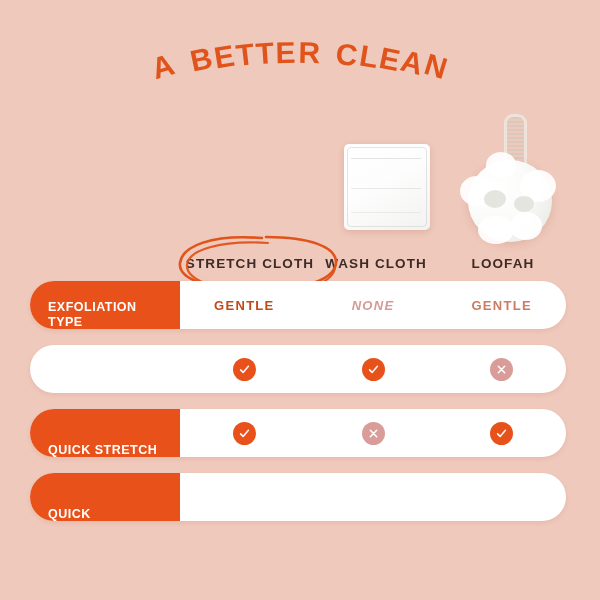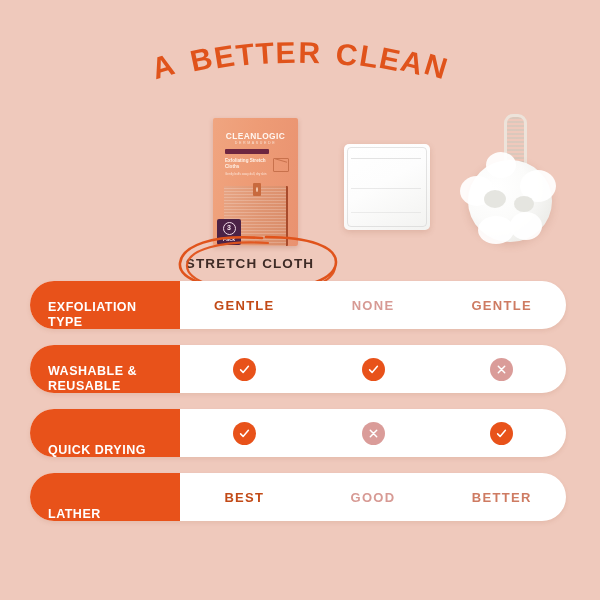--- a/index.html
+++ b/index.html
@@ -190,21 +190,21 @@
   .cells{
     position:absolute;left:150px;top:0;right:0;height:48px;
     display:flex;
   }
   .cell{
     flex:1;display:flex;align-items:center;justify-content:center;
     font-size:13px;font-weight:700;letter-spacing:1.3px;
   }
   .v-strong{color:#C24A17;}
   .v-mid{color:#CE7B62;}
-  .v-weak{color:#D79A94;}
+  .v-weak{color:#D79A94;font-style:italic;}
 
   .badge{
     width:23px;height:23px;border-radius:50%;
     display:flex;align-items:center;justify-content:center;
   }
   .badge.yes{background:#E8521A;}
   .badge.no{background:#DA9C99;}
   .badge svg{display:block;}
 </style>
 </head>
@@ -224,54 +224,40 @@
       <span class="sp"></span>
       <span style="transform: translateY(1.9px) rotate(6.5deg);">C</span>
       <span style="transform: translateY(3.8px) rotate(9.2deg);">L</span>
       <span style="transform: translateY(6.2px) rotate(11.8deg);">E</span>
       <span style="transform: translateY(9.3px) rotate(14.4deg);">A</span>
       <span style="transform: translateY(13px) rotate(17deg);">N</span>
     </div>
 
   <div class="products">
 
-    <div class="prod pkg">
-      <div class="pkg-brand">CLEANLOGIC</div>
-      <div class="pkg-sub">DERMASUEDE</div>
-      <div class="pkg-bar"></div>
-      <div class="pkg-name">Exfoliating
-Stretch Cloths</div>
-      <div class="pkg-desc">Gently buffs away dull, dry skin</div>
-      <div class="pkg-win"></div>
-      <div class="pkg-cloth">
-        <div class="pkg-tag"></div>
-      </div>
-      <div class="pkg-badge">
-        <div class="num">3</div>
-        <div class="lbl">Pack</div>
-      </div>
-    </div>
 
     <div class="prod wash"></div>
 
     <div class="prod loofah">
       <div class="loop"></div>
       <div class="puff"></div>
       <div class="b b1"></div>
       <div class="b b2"></div>
       <div class="b b3"></div>
       <div class="b b4"></div>
       <div class="b b5"></div>
       <div class="s s1"></div>
       <div class="s s2"></div>
     </div>
   </div>
 
   <div class="col-heads">
     <div class="col-head ch1">STRETCH CLOTH</div>
+    <div class="col-head ch2">WASH CLOTH</div>
+    <div class="col-head ch3">LOOFAH</div>
   </div>
 
   <svg class="circle-ann" viewBox="0 0 164 62">
     <path d="M86 6 C36 2 6 14 4 31 C2 48 34 58 84 58 C132 58 160 46 160 30 C160 15 134 5 90 5" fill="none" stroke="#E0531B" stroke-width="2.6" stroke-linecap="round"></path>
     <path d="M92 11 C44 8 12 18 11 33 C10 49 44 60 90 61 C130 61 158 50 159 35" fill="none" stroke="#E0531B" stroke-width="2.2" stroke-linecap="round" opacity=".95"></path>
   </svg>
 
   <div class="rows" id="rows">
       <div class="row">
         <div class="row-pill"></div>
@@ -286,24 +272,20 @@
           <div class="cell">
             <span class="v-weak">NONE</span>
           </div>
           <div class="cell">
             <span class="v-mid">GENTLE</span>
           </div>
         </div>
       </div>
       <div class="row">
         <div class="row-pill"></div>
-        <div class="row-label">
-          <div class="row-label-text">WASHABLE &amp;
-REUSABLE</div>
-        </div>
         <div class="cells">
           <div class="cell">
             <div class="badge yes">
               <svg width="13" height="13" viewBox="0 0 13 13">
                 <path d="M2.6 6.9 L5.1 9.4 L10.4 3.2" fill="none" stroke="#FFFFFF" stroke-width="1.5" stroke-linecap="round" stroke-linejoin="round"></path>
               </svg>
             </div>
           </div>
           <div class="cell">
             <div class="badge yes">
@@ -317,21 +299,21 @@
               <svg width="13" height="13" viewBox="0 0 13 13">
                 <path d="M3.3 3.3 L9.7 9.7 M9.7 3.3 L3.3 9.7" fill="none" stroke="#FFFFFF" stroke-width="1.5" stroke-linecap="round"></path>
               </svg>
             </div>
           </div>
         </div>
       </div>
       <div class="row">
         <div class="row-pill"></div>
         <div class="row-label">
-          <div class="row-label-text">QUICK DRYING</div>
+          <div class="row-label-text">QUICK STRETCH</div>
         </div>
         <div class="cells">
           <div class="cell">
             <div class="badge yes">
               <svg width="13" height="13" viewBox="0 0 13 13">
                 <path d="M2.6 6.9 L5.1 9.4 L10.4 3.2" fill="none" stroke="#FFFFFF" stroke-width="1.5" stroke-linecap="round" stroke-linejoin="round"></path>
               </svg>
             </div>
           </div>
           <div class="cell">
@@ -346,29 +328,18 @@
               <svg width="13" height="13" viewBox="0 0 13 13">
                 <path d="M2.6 6.9 L5.1 9.4 L10.4 3.2" fill="none" stroke="#FFFFFF" stroke-width="1.5" stroke-linecap="round" stroke-linejoin="round"></path>
               </svg>
             </div>
           </div>
         </div>
       </div>
       <div class="row">
         <div class="row-pill"></div>
         <div class="row-label">
-          <div class="row-label-text">LATHER</div>
-        </div>
-        <div class="cells">
-          <div class="cell">
-            <span class="v-strong">BEST</span>
-          </div>
-          <div class="cell">
-            <span class="v-weak">GOOD</span>
-          </div>
-          <div class="cell">
-            <span class="v-mid">BETTER</span>
-          </div>
+          <div class="row-label-text">QUICK</div>
         </div>
       </div>
     </div>
 
 </div>
 
 </body></html>

